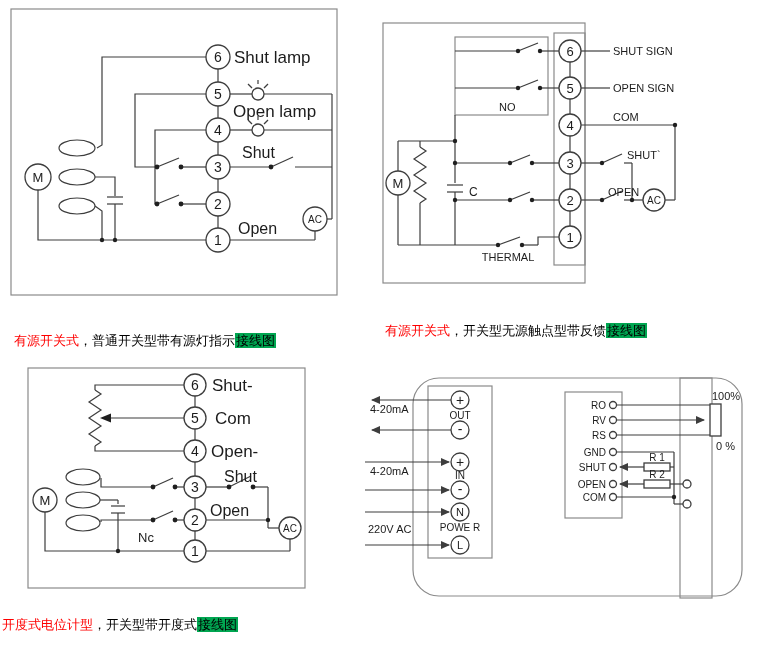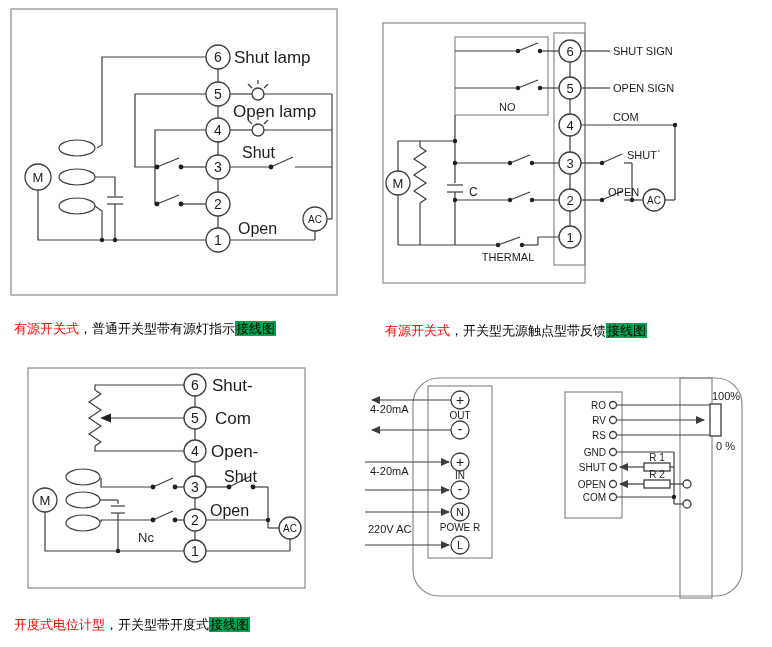--- a/index.html
+++ b/index.html
@@ -385,23 +385,23 @@
         <circle class="cw" cx="253" cy="80" r="3.5"></circle>
       <text class="t10 end" x="246" y="99">SHUT</text>
         <circle class="cw" cx="253" cy="95" r="3.5"></circle>
       <text class="t10 end" x="246" y="116">OPEN</text>
         <circle class="cw" cx="253" cy="112" r="3.5"></circle>
       <text class="t10 end" x="246" y="129">COM</text>
         <circle class="cw" cx="253" cy="125" r="3.5"></circle>
     </g>
   </svg>
 
-  <div class="cap" style="left:14px;top:320px">
+  <div class="cap" style="left:14px;top:332px">
     <span class="lead">有源开关式</span><span>，普通开关型带有源灯指示</span><span class="tag">接线图</span>
   </div>
   <div class="cap" style="left:385px;top:322px">
     <span class="lead">有源开关式</span><span>，开关型无源触点型带反馈</span><span class="tag">接线图</span>
   </div>
-  <div class="cap" style="left:14px;top:616px">
+  <div class="cap" style="left:2px;top:616px">
     <span class="lead">开度式电位计型</span><span>，开关型带开度式</span><span class="tag">接线图</span>
   </div>
 
 </div>
 
 </body></html>

